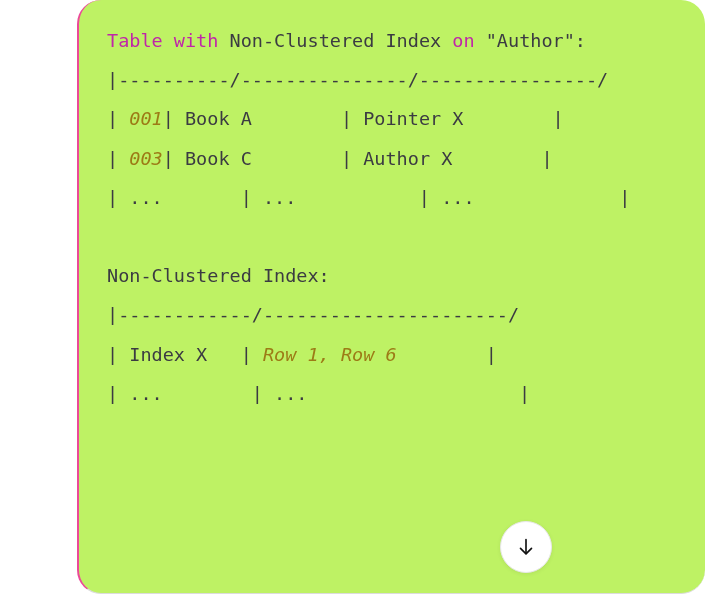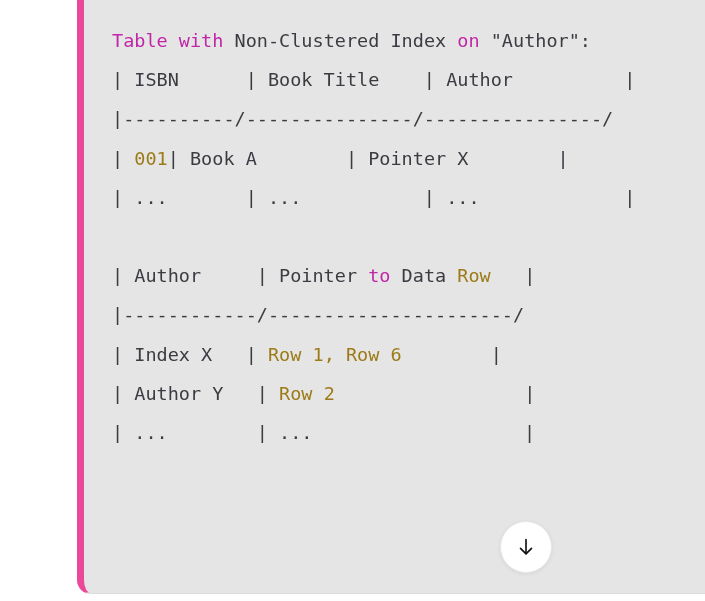--- a/index.html
+++ b/index.html
@@ -21,28 +21,29 @@
     background: #ffffff;
   }
 
   
   .code-panel {
     position: absolute;
     left: 77px;
     top: 0px;
     width: 628px;
     height: 594px;
-    background: #e5e5e5;
-    border-left: 7px solid #ec4899;
+    background: #bef264;
+    border-left: 2px solid #ec4899;
     border-bottom: 1px solid #dcdcdc;
     border-top: none;
     border-right: none;
     border-bottom-left-radius: 14px;
     box-sizing: border-box;
     overflow: hidden;
+    border-radius: 24px;
   }
 
   .code-body {
     position: absolute;
     left: 28px;
     top: 21px;
     right: 0;
   }
 
   pre.code {
@@ -52,21 +53,21 @@
     font-size: 18.5px;
     line-height: 39.2px;
     color: #3b3b42;
     white-space: pre;
     letter-spacing: 0px;
     font-weight: 400;
     -webkit-font-smoothing: antialiased;
   }
 
   .kw   { color: #c026a8; }   
-  .num  { color: #9c7b16; }   
+  .num  { color: #9c7b16; font-style: italic; }   
   .sep  { color: #9a9aa1; }
   .plain{ color: #3b3b42; }
 
   
   .scroll-btn {
     position: absolute;
     left: 500px;
     top: 521px;
     width: 52px;
     height: 52px;
@@ -85,40 +86,39 @@
 </head>
 <body>
 
 <div id="root">
 
   <div class="code-panel">
     <div class="code-body">
 
       <pre class="code"><span class="kw">Table</span> <span class="kw">with</span> <span class="plain">Non-Clustered Index</span> <span class="kw">on</span> <span class="plain">"Author":</span></pre>
 
-      <pre class="code">| ISBN      | Book Title    | Author          |</pre>
 
       <pre class="code sep">|----------/---------------/----------------/</pre>
 
       <pre class="code"><span class="plain">| </span><span class="num">001</span><span class="plain">| Book A        | Pointer X        |</span></pre>
 
 
+      <pre class="code"><span class="plain">| </span><span class="num">003</span><span class="plain">| Book C        | Author X        |</span></pre>
 
       <pre class="code">| ...       | ...           | ...             |</pre>
 
       <pre class="code"> </pre>
 
+      <pre class="code">Non-Clustered Index:</pre>
 
-      <pre class="code"><span class="plain">| Author     | Pointer </span><span class="kw">to</span><span class="plain"> Data </span><span class="num">Row</span><span class="plain">   |</span></pre>
 
       <pre class="code sep">|------------/----------------------/</pre>
 
       <pre class="code"><span class="plain">| Index X   | </span><span class="num">Row 1, Row 6</span><span class="plain">        |</span></pre>
 
-      <pre class="code"><span class="plain">| Author Y   | </span><span class="num">Row 2</span><span class="plain">                 |</span></pre>
 
       <pre class="code"><span class="plain">| ...        | </span><span class="plain">...</span><span class="plain">                   |</span></pre>
 
     </div>
   </div>
 
   <div class="scroll-btn">
     <span>
       <svg width="22" height="22" viewBox="0 0 24 24" fill="none" stroke="#111111" stroke-width="1.8" stroke-linecap="round" stroke-linejoin="round">
         <line x1="12" y1="4" x2="12" y2="19"></line>

